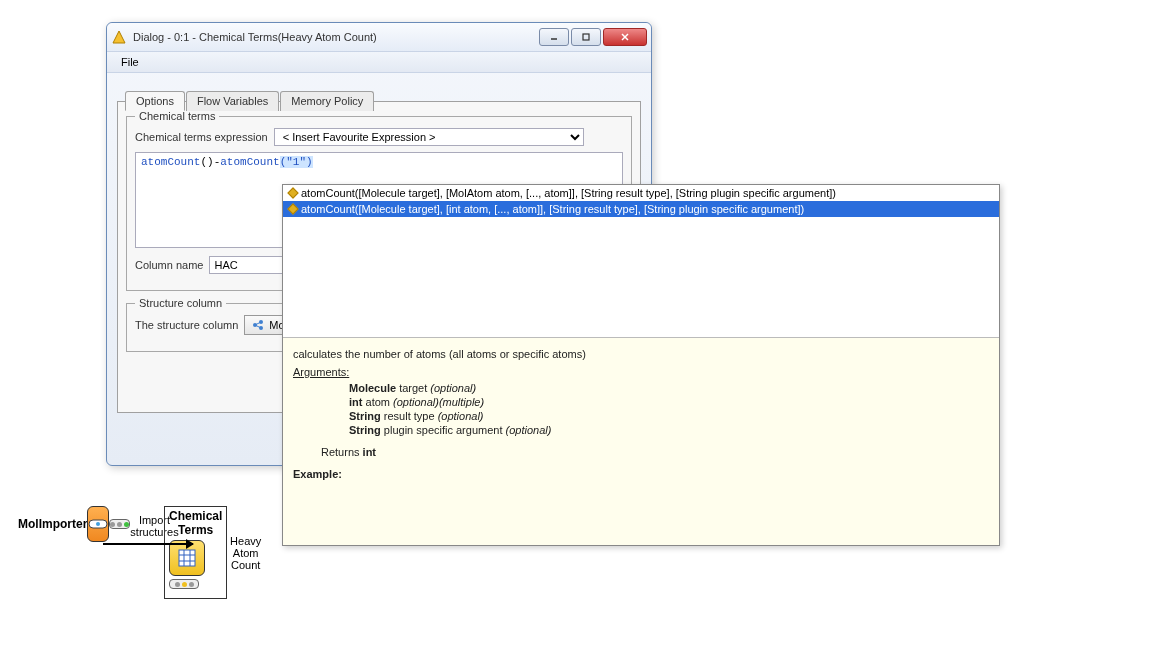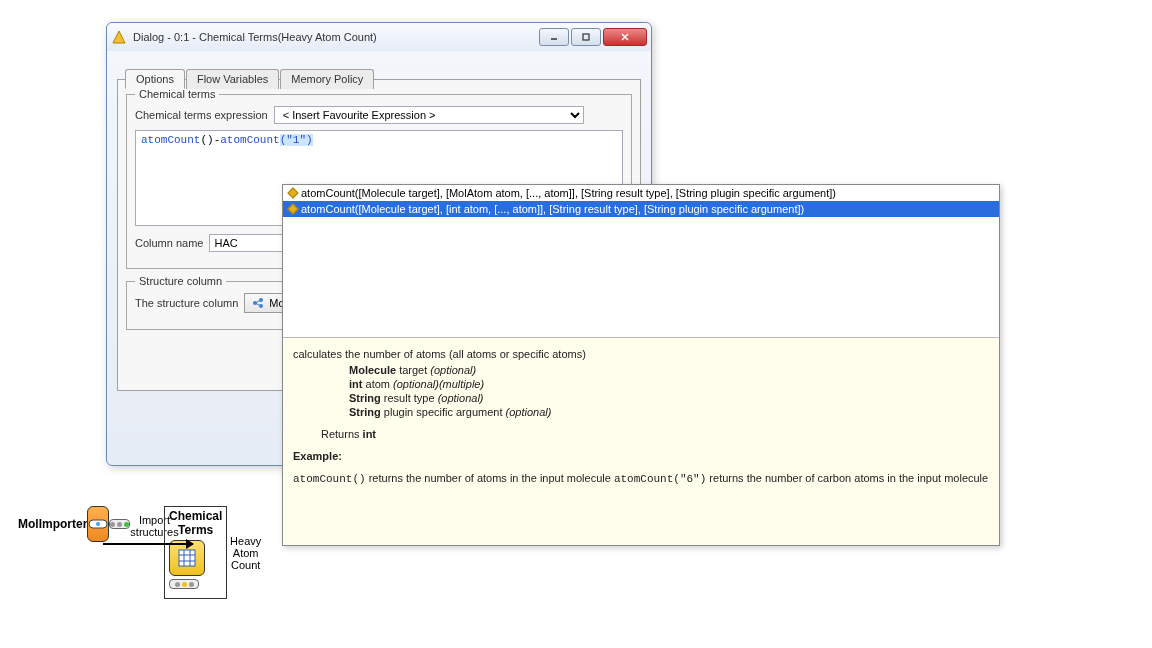--- a/index.html
+++ b/index.html
@@ -92,20 +92,23 @@
           </svg>
         </div>
       <div class="win-btn close">
           <svg viewBox="0 0 10 8">
             <line x1="2" y1="1" x2="8" y2="7" stroke="#fff" stroke-width="1.5"></line>
             <line x1="8" y1="1" x2="2" y2="7" stroke="#fff" stroke-width="1.5"></line>
           </svg>
         </div>
     </div>
   </div>
+  <div class="menubar">
+    <div class="menu-item">File</div>
+  </div>
   <div class="dialog-body">
     <div class="tabs">
       <div class="tab active">Options</div>
       <div class="tab">Flow Variables</div>
       <div class="tab">Memory Policy</div>
     </div>
     <div class="tab-content">
       <fieldset>
         <legend>Chemical terms</legend>
         <div class="row">
@@ -145,29 +148,29 @@
       <span class="ac-diamond"></span>
       <span>atomCount([Molecule target], [MolAtom atom, [..., atom]], [String result type], [String plugin specific argument])</span>
     </div>
     <div class="ac-item selected">
       <span class="ac-diamond"></span>
       <span>atomCount([Molecule target], [int atom, [..., atom]], [String result type], [String plugin specific argument])</span>
     </div>
   </div>
   <div class="ac-doc">
     <p>calculates the number of atoms (all atoms or specific atoms)</p>
+    <p class="section">Arguments:</p>
     <div class="arg-list">
       <p><b>Molecule</b> <span>target</span> <i>(optional)</i></p>
       <p><b>int</b> <span>atom</span> <i>(optional)(multiple)</i></p>
       <p><b>String</b> <span>result type</span> <i>(optional)</i></p>
       <p><b>String</b> <span>plugin specific argument</span> <i>(optional)</i></p>
     </div>
     <p style="margin-top:10px;padding-left:28px;"><span>Returns </span><b>int</b></p>
     <p style="margin-top:10px;"><b>Example:</b></p>
-    <p style="margin-top:10px;"><span class="code">atomCount()</span><span> returns the number of atoms in the input molecule </span><span class="code">atomCount("6")</span><span> returns the number of carbon atoms in the input molecule</span></p>
   </div>
 </div>
 
 <div class="node node1">
   <div class="node-title">MolImporter</div>
   <div class="node-icon-wrap node-orange">
     <svg width="20" height="14">
         <rect x="1" y="3" width="18" height="8" rx="4" fill="#fff" stroke="#444"></rect>
         <circle cx="10" cy="7" r="2" fill="#40a0e0"></circle>
       </svg>

